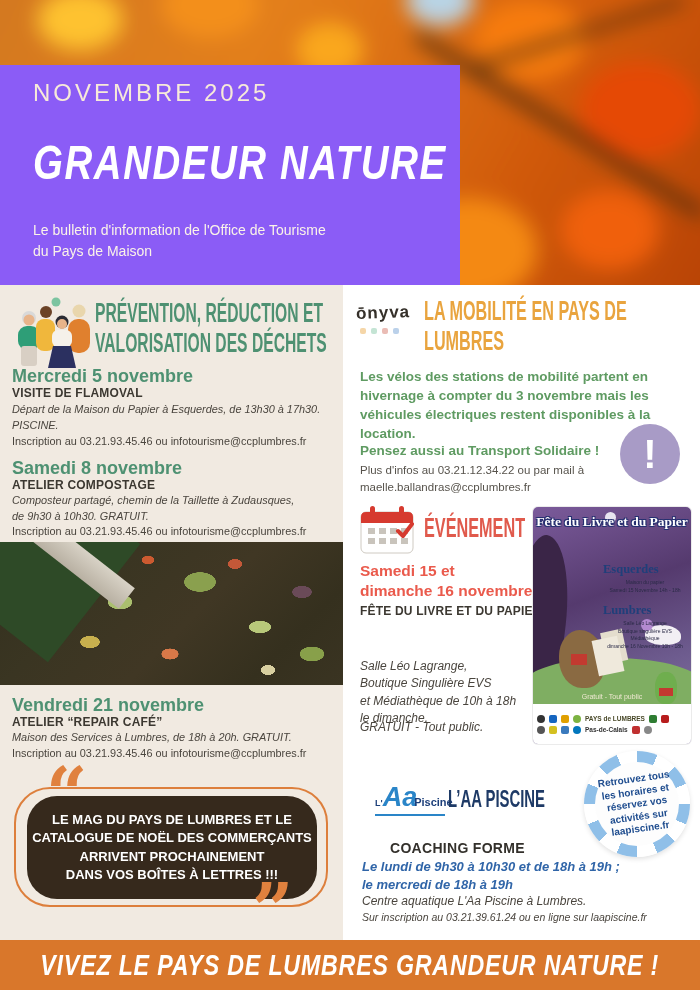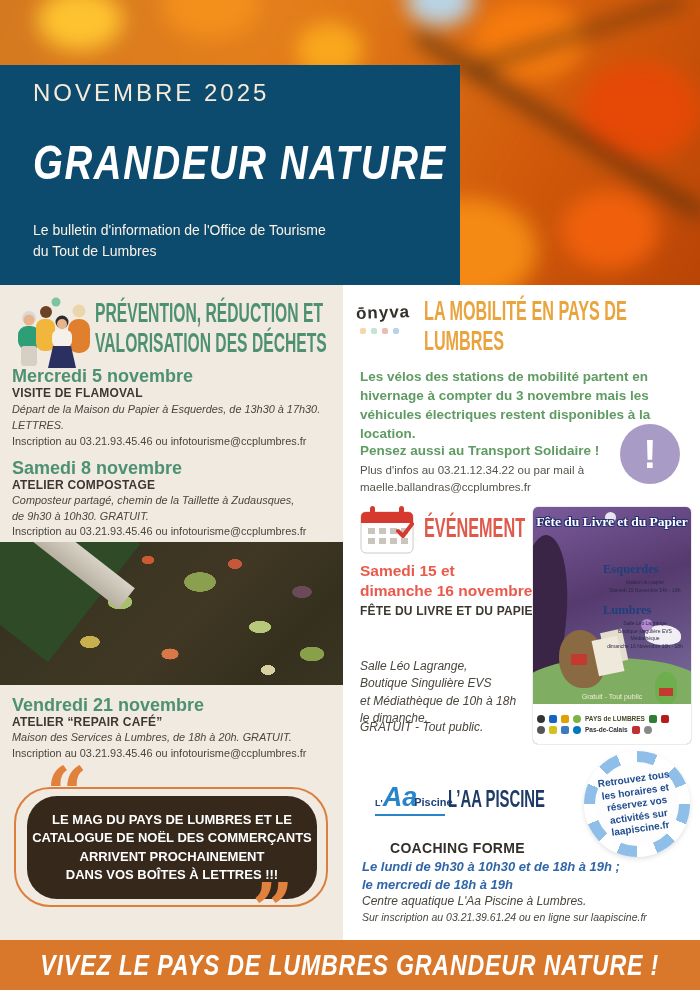--- a/index.html
+++ b/index.html
@@ -28,21 +28,21 @@
       radial-gradient(65px 55px at 330px 285px, #e8a02c 0 60%, transparent 62%),
       radial-gradient(110px 85px at 500px 280px, #e88b24 0 60%, transparent 62%),
       radial-gradient(50px 42px at 40px 140px, #cfe2ec 0 60%, transparent 62%),
       linear-gradient(120deg, #c77a2e 0%, #d8812a 35%, #c35c17 70%, #a8430f 100%);
   }
   .branch { position:absolute; background:#4e2f12; border-radius:6px; }
   .branch.b1 { width:340px; height:10px; left:420px; top:150px; transform:rotate(32deg); }
   .branch.b2 { width:220px; height:7px;  left:500px; top:60px;  transform:rotate(-18deg); }
   .hero-panel {
     position:absolute; left:0; top:65px; width:460px; height:240px;
-    background:#0c4a6e; padding:14px 0 0 33px; color:#fff;
+    background:#8b5cf6; padding:14px 0 0 33px; color:#fff;
   }
   .issue { font-size:24px; letter-spacing:3px; color:#f7ead9; font-weight:400; }
   .big-title {
     margin-top:28px; font-size:48px; font-weight:700; font-style:italic;
     letter-spacing:2px; transform:scaleX(.8); transform-origin:left center; white-space:nowrap;
   }
   .hero-sub { margin-top:30px; font-size:14px; line-height:1.5; color:#fbf3e8; }
 
   
   .col-left-bg  { position:absolute; left:0;   top:285px; width:343px; height:655px; background:#f1eae1; }
@@ -180,21 +180,21 @@
 
   <div class="hero">
     <div class="hero-photo">
       <div class="branch b1"></div>
       <div class="branch b2"></div>
     </div>
     <div class="hero-panel">
       <div class="issue">NOVEMBRE 2025</div>
       <div class="big-title">GRANDEUR NATURE</div>
       <div class="hero-sub pre">Le bulletin d'information de l'Office de Tourisme
-du Tout de Lumbres</div>
+du Pays de Maison</div>
     </div>
   </div>
 
   <div class="col-left-bg"></div>
   <div class="col-right-bg"></div>
 
   <div class="abs" style="left:10px; top:294px;">
     <svg width="84" height="74" viewBox="0 0 84 74">
       <circle cx="46" cy="8" r="4.5" fill="#7cc4a0"></circle>
       <circle cx="19" cy="24" r="7" fill="#d9d9d9"></circle>
@@ -210,21 +210,21 @@
       <rect x="42" y="36" width="20" height="17" rx="6" fill="#f5f1ea"></rect>
       <path d="M43 52 L61 52 L66 74 L38 74 Z" fill="#2b3060"></path>
     </svg>
   </div>
   <div class="abs display-title waste-title pre">PRÉVENTION, RÉDUCTION ET
 VALORISATION DES DÉCHETS</div>
 
   <div class="abs green-date" style="left:12px; top:366px;">Mercredi 5 novembre</div>
   <div class="abs ev-name" style="left:12px; top:386px;">VISITE DE FLAMOVAL</div>
   <div class="abs body-sm italic pre" style="left:12px; top:402px; width:330px;">Départ de la Maison du Papier à Esquerdes, de 13h30 à 17h30.
-LETTRES.</div>
+PISCINE.</div>
   <div class="abs body-sm" style="left:12px; top:434px; width:330px;">Inscription au 03.21.93.45.46 ou infotourisme@ccplumbres.fr</div>
 
   <div class="abs green-date" style="left:12px; top:458px;">Samedi 8 novembre</div>
   <div class="abs ev-name" style="left:12px; top:478px;">ATELIER COMPOSTAGE</div>
   <div class="abs body-sm italic pre" style="left:12px; top:493px; width:330px;">Composteur partagé, chemin de la Taillette à Zudausques,
 de 9h30 à 10h30. GRATUIT.</div>
   <div class="abs body-sm" style="left:12px; top:524px; width:330px;">Inscription au 03.21.93.45.46 ou infotourisme@ccplumbres.fr</div>
 
   <div class="compost"></div>
 

